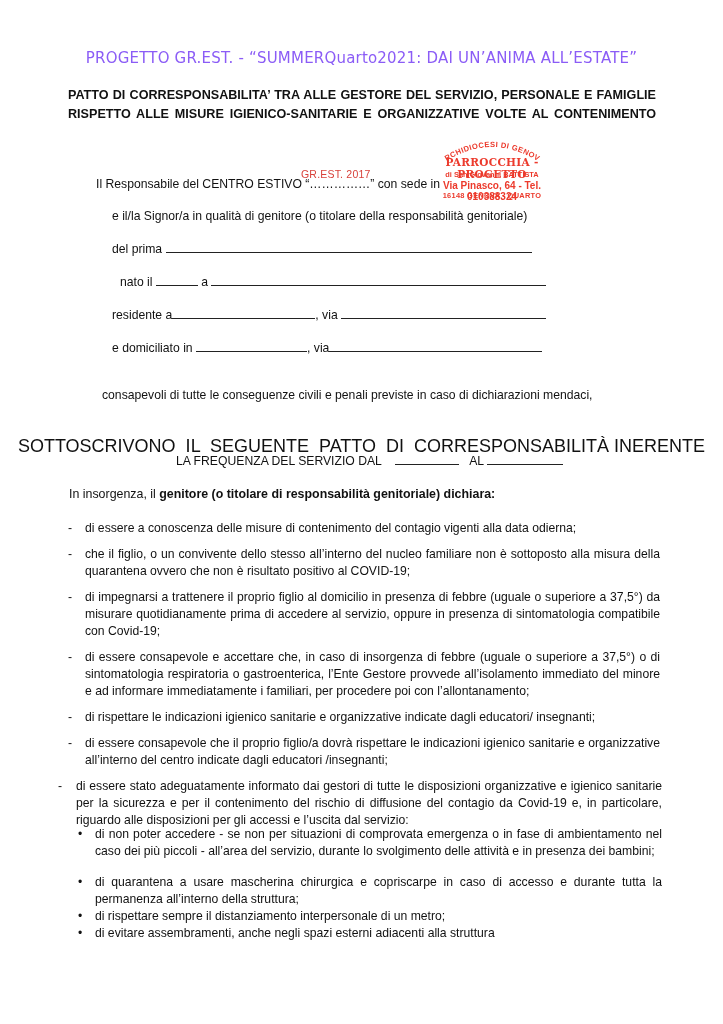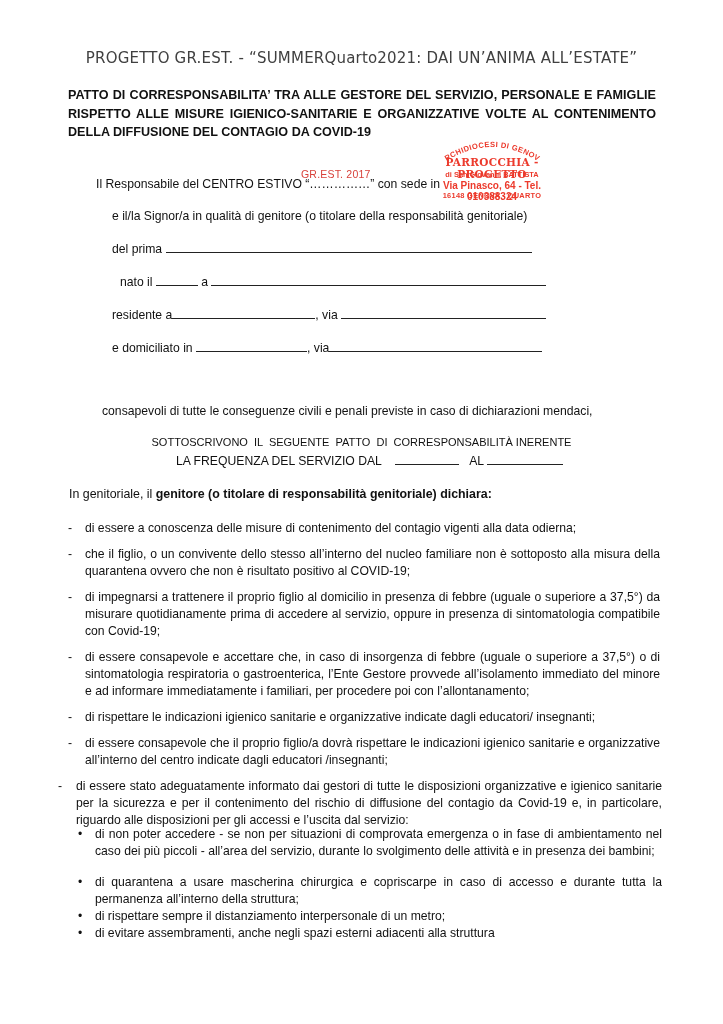--- a/index.html
+++ b/index.html
@@ -1,21 +1,21 @@
 <!DOCTYPE html>
 <html><head>
   <meta charset="utf-8">
   <style>
     * { box-sizing: border-box; margin: 0; padding: 0; }
     html, body { width: 723px; height: 1024px; background: #ffffff; overflow: hidden; }
     body { position: relative; font-family: "Liberation Sans", sans-serif; color: #111; }
 
     .title {
       position: absolute; left: 0; top: 49px; width: 723px; text-align: center;
-      font-family: "DejaVu Sans", sans-serif; font-size: 15px; color: #404040;
+      font-family: "DejaVu Sans", sans-serif; font-size: 15px; color: #8b5cf6;
       letter-spacing: 0.2px; font-weight: normal;
     }
     .subtitle {
       position: absolute; left: 68px; top: 86px; width: 588px;
       font-size: 12.6px; font-weight: bold; line-height: 18.5px; text-align: justify;
       text-align-last: justify;
     }
     .subtitle .last { display: block; text-align-last: left; }
 
     .line { position: absolute; font-size: 12.2px; white-space: nowrap; }
@@ -26,21 +26,21 @@
       font-size: 10.5px; letter-spacing: 0.2px;
     }
 
     .stamp { position: absolute; left: 424px; top: 136px; width: 136px; height: 72px; color: #ec3a2c; text-align: center; }
     .stamp .arc { position: absolute; left: 0; top: 0; width: 136px; height: 26px; }
     .stamp .s1 { position: absolute; left: 0; top: 20px; width: 136px; font-family: "DejaVu Serif", serif; font-weight: bold; font-size: 10.5px; letter-spacing: 0.3px; }
     .stamp .s2 { position: absolute; left: 0; top: 34px; width: 136px; font-size: 7.4px; font-weight: bold; }
     .stamp .s3 { position: absolute; left: 0; top: 44px; width: 136px; font-size: 10px; font-weight: bold; }
     .stamp .s4 { position: absolute; left: 0; top: 55px; width: 136px; font-size: 7.4px; font-weight: bold; letter-spacing: 0.3px; }
 
-    .center-line { position: absolute; left: 0; width: 723px; text-align: center; font-size: 11px; white-space: pre; }
+    .center-line { position: absolute; left: 0; width: 723px; text-align: center; font-size: 18px; white-space: pre; }
 
     .intro { position: absolute; left: 69px; top: 487px; font-size: 12.4px; }
     .intro b { font-weight: bold; }
 
     .item { position: absolute; font-size: 12.2px; line-height: 17px; }
     .item .dash { position: absolute; left: 0; top: 0; }
     .item .text { position: absolute; text-align: justify; }
     .bullet { position: absolute; font-size: 12.2px; line-height: 17px; }
     .bullet .dot { position: absolute; left: 0; top: 0; }
     .bullet .text { position: absolute; left: 17px; text-align: justify; }
@@ -48,21 +48,20 @@
 </head>
 <body>
 
 <div>
 
   <h1 class="title">PROGETTO GR.EST. - “SUMMERQuarto2021: DAI UN’ANIMA ALL’ESTATE”</h1>
 
   <div class="subtitle">
     <span>PATTO DI CORRESPONSABILITA’ TRA ALLE GESTORE DEL SERVIZIO, PERSONALE E FAMIGLIE</span>
     <span>RISPETTO ALLE MISURE IGIENICO-SANITARIE E ORGANIZZATIVE VOLTE AL CONTENIMENTO</span>
-    <span class="last">DELLA DIFFUSIONE DEL CONTAGIO DA COVID-19</span>
   </div>
 
   <div class="stamp">
     <svg class="arc" viewBox="0 0 136 26">
       <defs>
           <path id="arcpath" d="M 24 24 Q 68 -2 112 24" fill="none"></path>
         </defs>
       <text font-size="7.6" font-weight="bold" fill="#ec3a2c" font-family="Liberation Sans, sans-serif" letter-spacing="0.4">
         <textPath href="#arcpath" startOffset="50%" text-anchor="middle">ARCHIDIOCESI DI GENOVA</textPath>
       </text>
@@ -94,32 +93,32 @@
   <div class="line" style="left:112px; top:308px;">
     <span>residente a</span><span class="blank" style="width:143px;"></span><span>, via</span>
     <span class="blank" style="width:205px;"></span>
   </div>
 
   <div class="line" style="left:112px; top:341px;">
     <span>e domiciliato in</span>
     <span class="blank" style="width:111px;"></span><span>, via</span><span class="blank" style="width:213px;"></span>
   </div>
 
-  <div class="line" style="left:102px; top:388px;margin-top:16px;">consapevoli di tutte  le conseguenze civili  e penali  previste in  caso  di  dichiarazioni  mendaci,</div>
+  <div class="line" style="left:102px; top:388px;">consapevoli di tutte  le conseguenze civili  e penali  previste in  caso  di  dichiarazioni  mendaci,</div>
 
   <div class="center-line" style="top:436px;">SOTTOSCRIVONO  IL  SEGUENTE  PATTO  DI  CORRESPONSABILITÀ INERENTE</div>
   <div class="line" style="left:176px; top:454px;">
     <span>LA  FREQUENZA DEL SERVIZIO DAL</span>
     &nbsp;&nbsp;&nbsp;<span class="blank" style="width:64px;"></span>
     &nbsp;&nbsp;<span>AL</span>
     <span class="blank" style="width:76px;"></span>
   </div>
 
   <div class="intro">
-    <span>In genitoriale, il </span><b>genitore (o titolare di responsabilità genitoriale) dichiara:</b>
+    <span>In insorgenza, il </span><b>genitore (o titolare di responsabilità genitoriale) dichiara:</b>
   </div>
 
   <div class="item" style="left:68px; top:520px; width:592px;">
     <span class="dash">-</span>
     <span class="text" style="left:17px; width:575px;">di essere a conoscenza delle misure di contenimento del contagio vigenti alla data odierna;</span>
   </div>
 
   <div class="item" style="left:68px; top:546px; width:592px;">
     <span class="dash">-</span>
     <span class="text" style="left:17px; width:575px;">che il figlio, o un convivente dello stesso all’interno del nucleo familiare non è sottoposto alla misura della quarantena ovvero che non è risultato positivo al COVID-19;</span>

